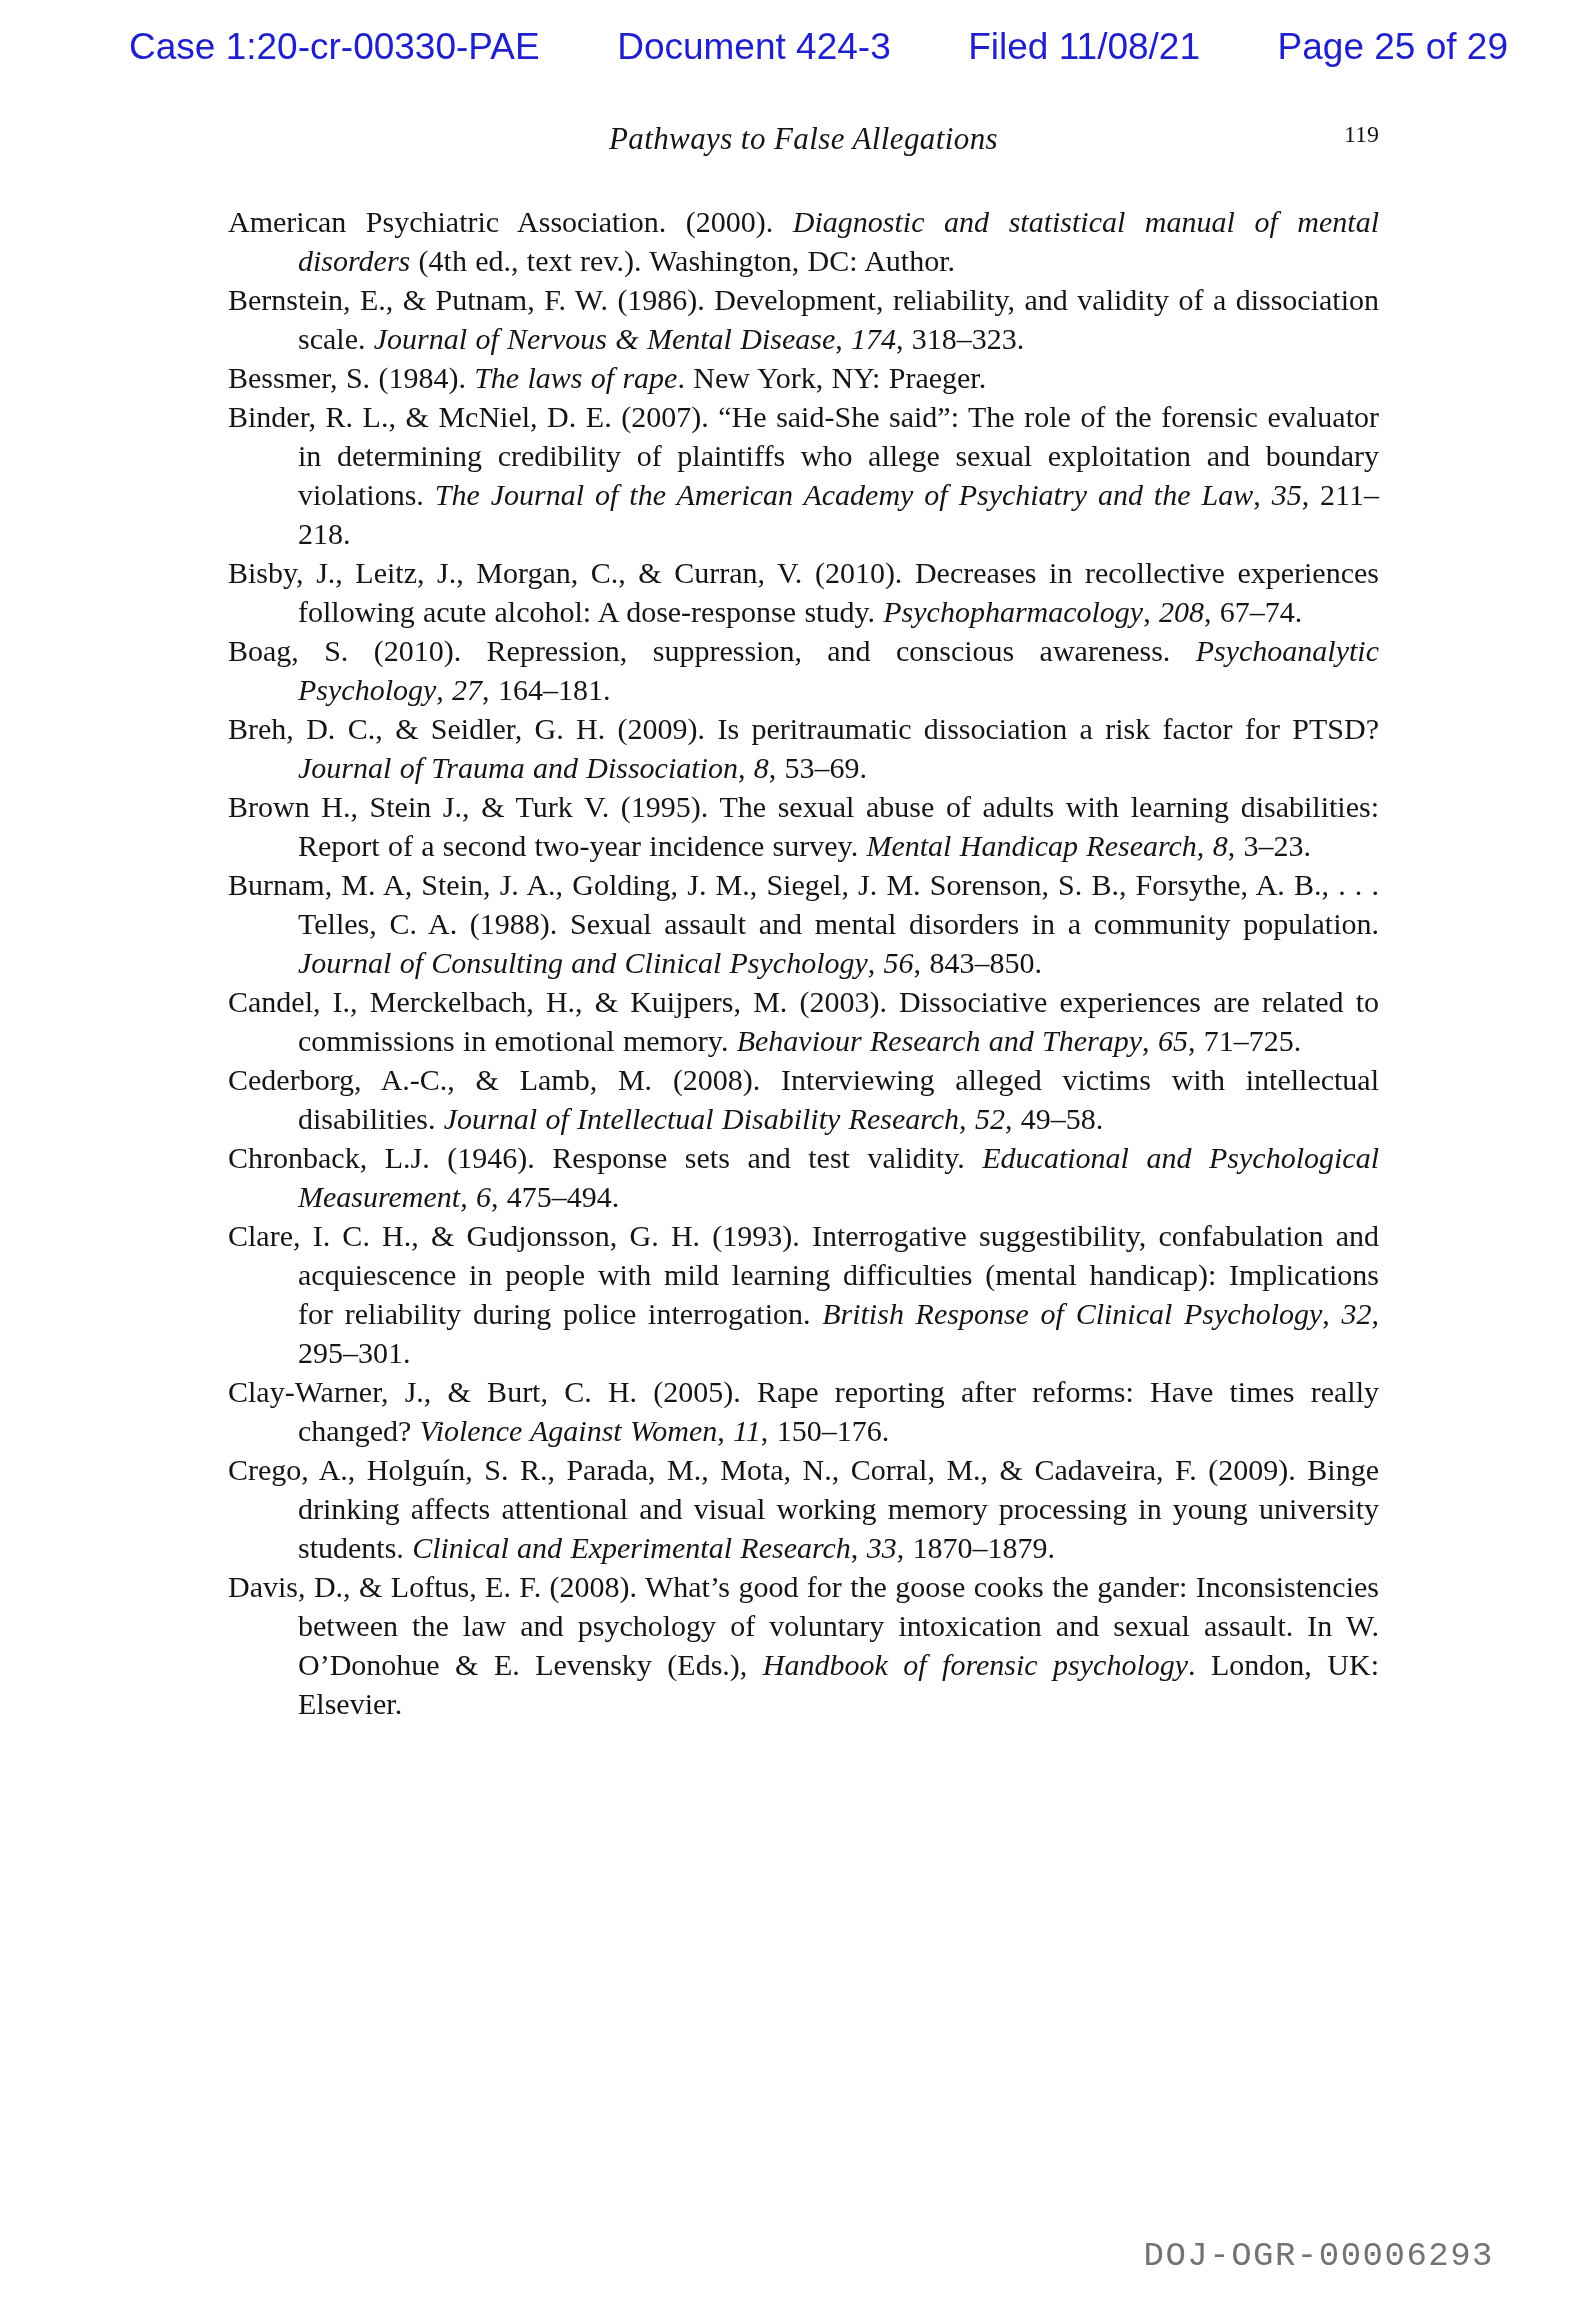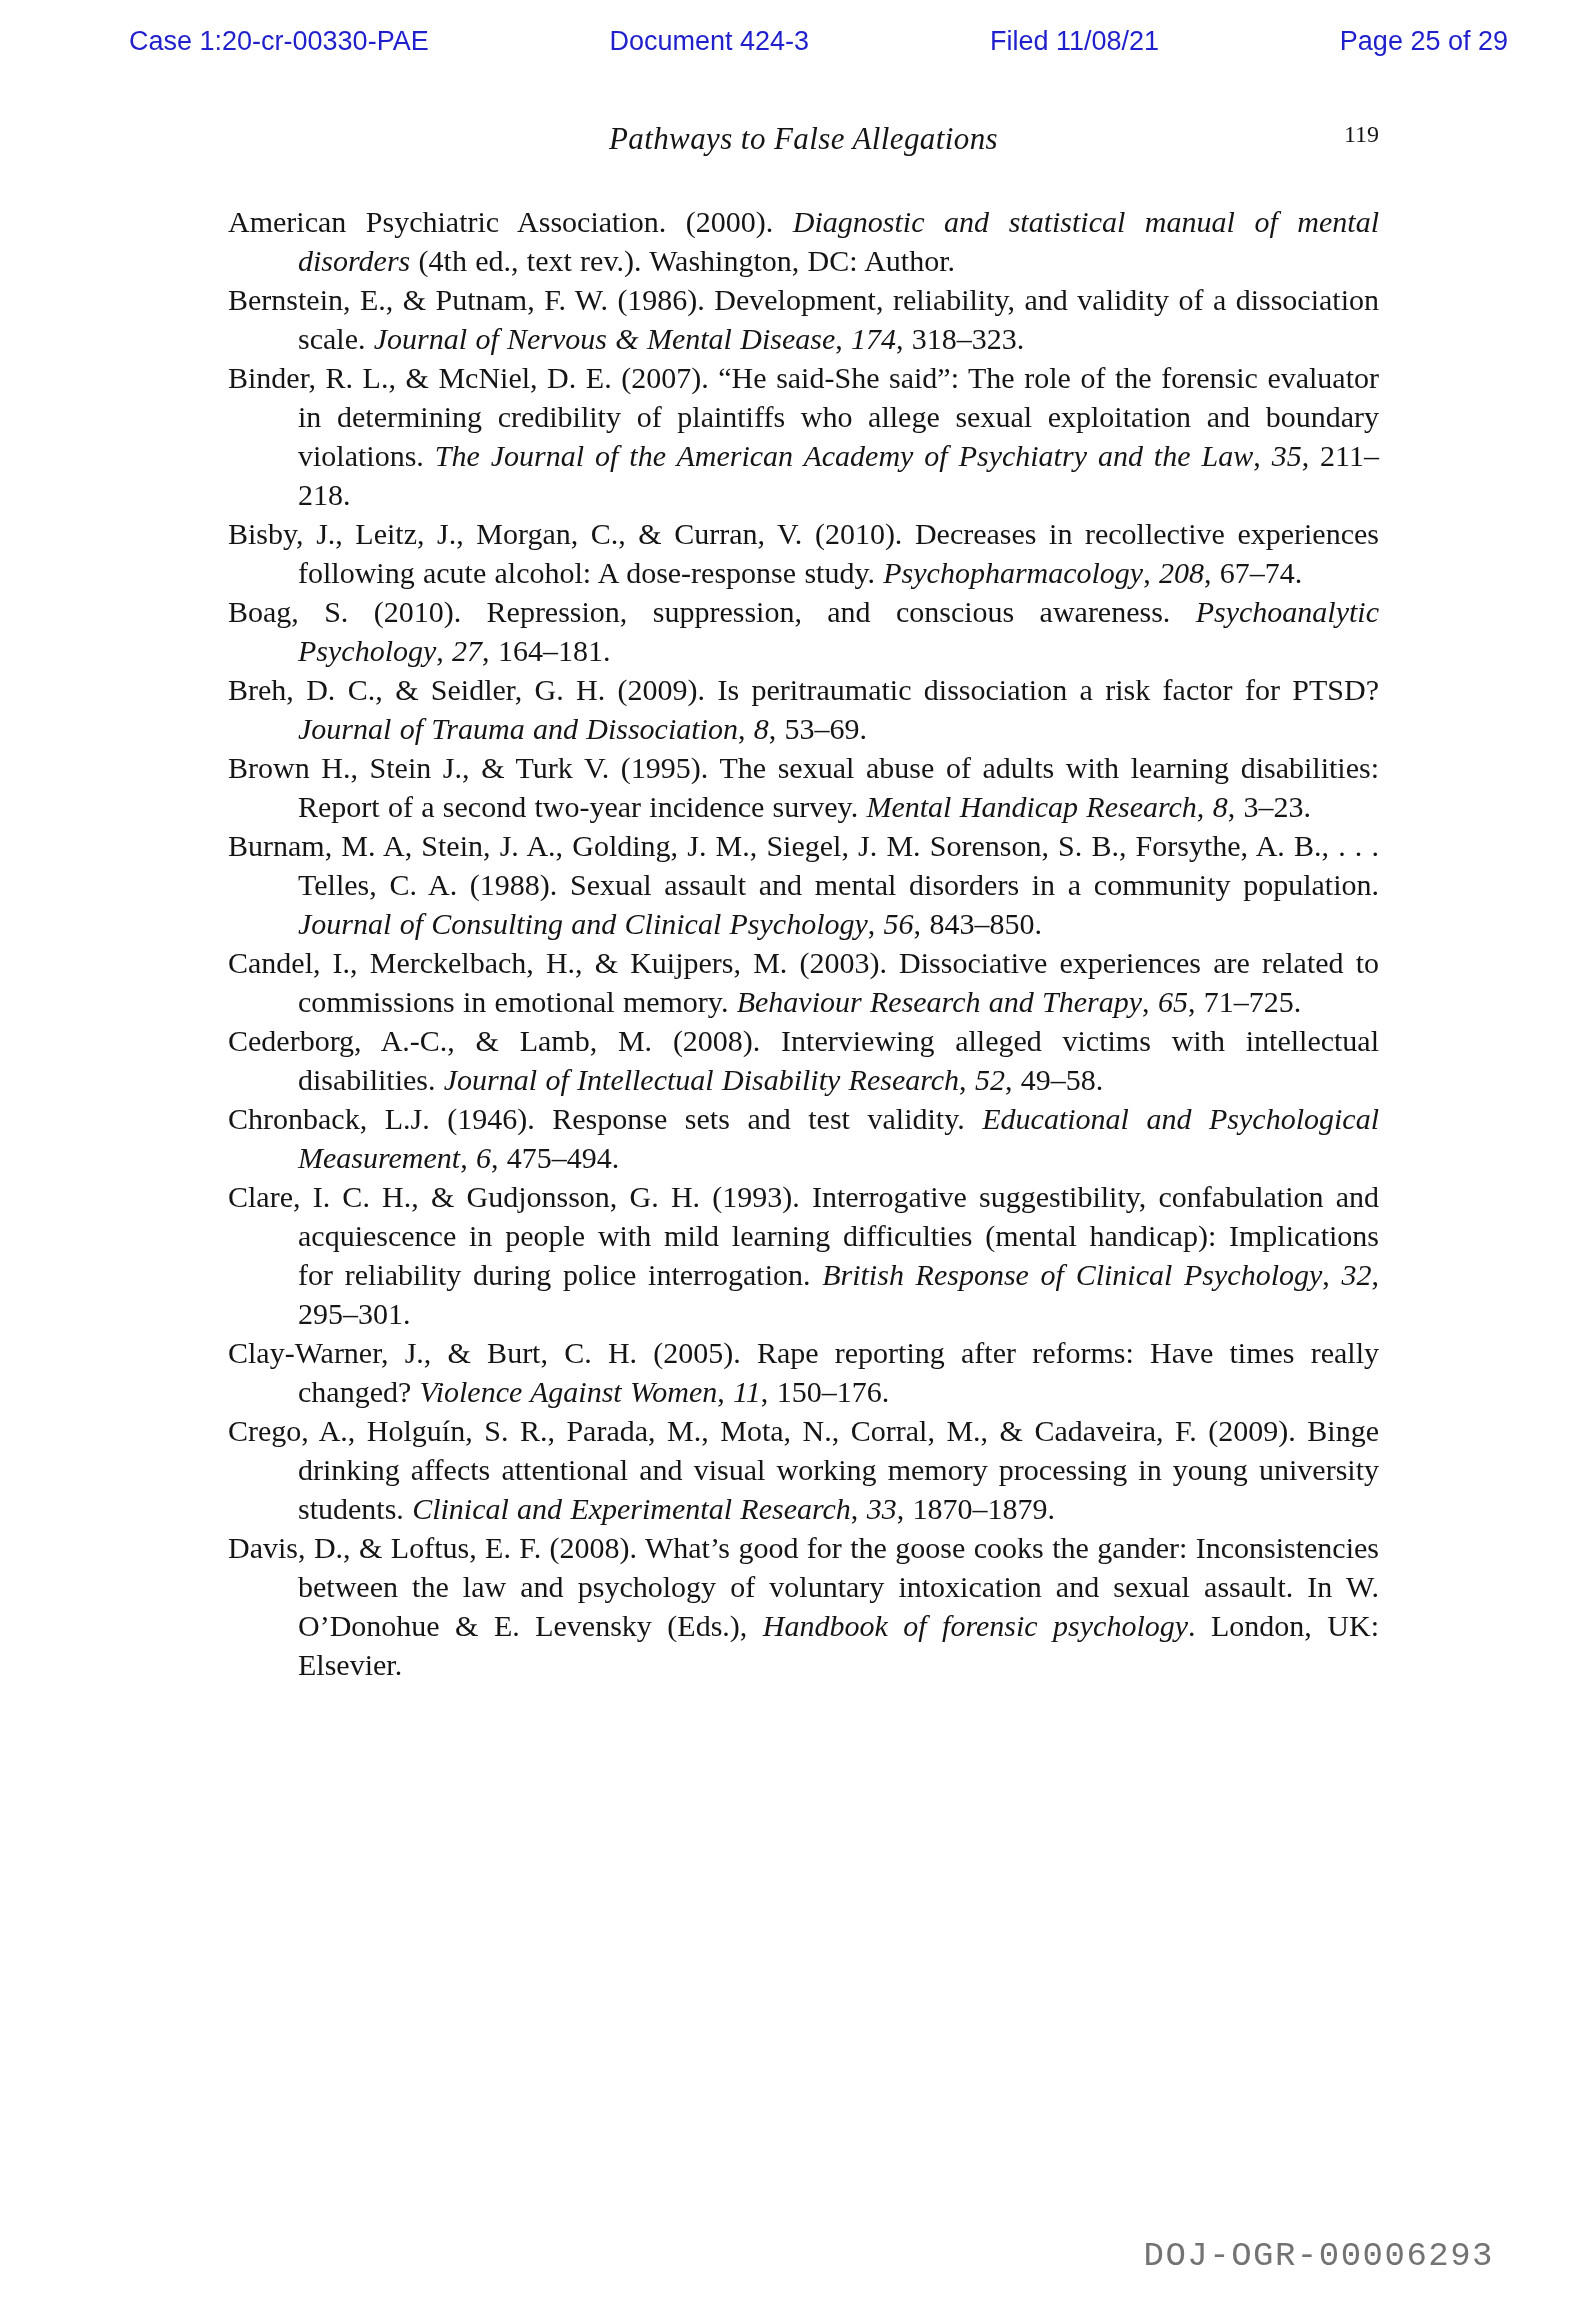--- a/index.html
+++ b/index.html
@@ -16,21 +16,21 @@
   }
 
   .case-header {
     position: absolute;
     top: 26px;
     left: 129px;
     right: 85px;
     display: flex;
     justify-content: space-between;
     font-family: "Liberation Sans", sans-serif;
-    font-size: 27px;
+    font-size: 37px;
     font-weight: 400;
     white-space: nowrap;
   }
 
   .running-head {
     position: absolute;
     top: 121px;
     left: 228px;
     width: 1151px;
     height: 35px;
@@ -89,20 +89,21 @@
   </div>
 
   <div class="running-head">
     <span class="rh-title">Pathways to False Allegations</span>
     <span class="rh-page">119</span>
   </div>
 
   <div class="references">
       <p class="reference"><span>American Psychiatric Association. (2000). </span><span class="it">Diagnostic and statistical manual of mental disorders</span><span> (4th ed., text rev.). Washington, DC: Author.</span></p>
       <p class="reference"><span>Bernstein, E., &amp; Putnam, F. W. (1986). Development, reliability, and validity of a dissociation scale. </span><span class="it">Journal of Nervous &amp; Mental Disease</span><span>, </span><span class="it">174</span><span>, 318–323.</span></p>
+      <p class="reference"><span>Bessmer, S. (1984). </span><span class="it">The laws of rape</span><span>. New York, NY: Praeger.</span></p>
       <p class="reference"><span>Binder, R. L., &amp; McNiel, D. E. (2007). “He said-She said”: The role of the forensic evaluator in determining credibility of plaintiffs who allege sexual exploitation and boundary violations. </span><span class="it">The Journal of the American Academy of Psychiatry and the Law</span><span>, </span><span class="it">35</span><span>, 211–218.</span></p>
       <p class="reference"><span>Bisby, J., Leitz, J., Morgan, C., &amp; Curran, V. (2010). Decreases in recollective experiences following acute alcohol: A dose-response study. </span><span class="it">Psychopharmacology</span><span>, </span><span class="it">208</span><span>, 67–74.</span></p>
       <p class="reference"><span>Boag, S. (2010). Repression, suppression, and conscious awareness. </span><span class="it">Psychoanalytic Psychology</span><span>, </span><span class="it">27</span><span>, 164–181.</span></p>
       <p class="reference"><span>Breh, D. C., &amp; Seidler, G. H. (2009). Is peritraumatic dissociation a risk factor for PTSD? </span><span class="it">Journal of Trauma and Dissociation</span><span>, </span><span class="it">8</span><span>, 53–69.</span></p>
       <p class="reference"><span>Brown H., Stein J., &amp; Turk V. (1995). The sexual abuse of adults with learning disabilities: Report of a second two-year incidence survey. </span><span class="it">Mental Handicap Research</span><span>, </span><span class="it">8</span><span>, 3–23.</span></p>
       <p class="reference"><span>Burnam, M. A, Stein, J. A., Golding, J. M., Siegel, J. M. Sorenson, S. B., Forsythe, A. B., . . . Telles, C. A. (1988). Sexual assault and mental disorders in a community population. </span><span class="it">Journal of Consulting and Clinical Psychology</span><span>, </span><span class="it">56</span><span>, 843–850.</span></p>
       <p class="reference"><span>Candel, I., Merckelbach, H., &amp; Kuijpers, M. (2003). Dissociative experiences are related to commissions in emotional memory. </span><span class="it">Behaviour Research and Therapy</span><span>, </span><span class="it">65</span><span>, 71–725.</span></p>
       <p class="reference"><span>Cederborg, A.-C., &amp; Lamb, M. (2008). Interviewing alleged victims with intellectual disabilities. </span><span class="it">Journal of Intellectual Disability Research</span><span>, </span><span class="it">52</span><span>, 49–58.</span></p>
       <p class="reference"><span>Chronback, L.J. (1946). Response sets and test validity. </span><span class="it">Educational and Psychological Measurement</span><span>, </span><span class="it">6</span><span>, 475–494.</span></p>
       <p class="reference"><span>Clare, I. C. H., &amp; Gudjonsson, G. H. (1993). Interrogative suggestibility, confabulation and acquiescence in people with mild learning difficulties (mental handicap): Implications for reliability during police interrogation. </span><span class="it">British Response of Clinical Psychology</span><span>, </span><span class="it">32</span><span>, 295–301.</span></p>

